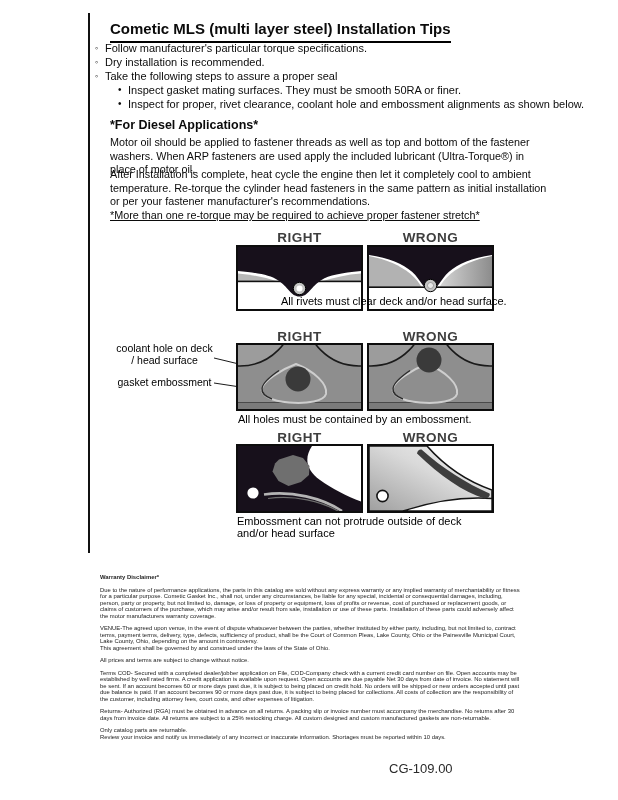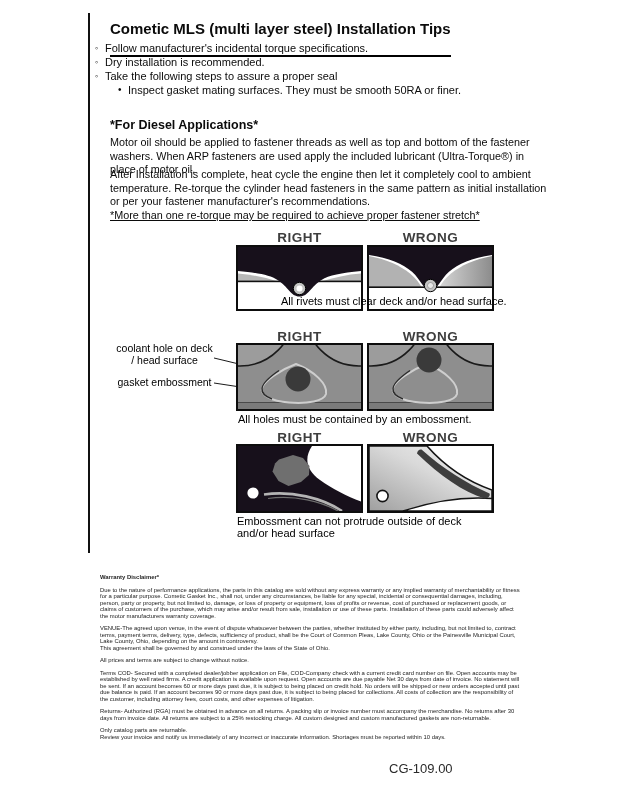--- a/index.html
+++ b/index.html
@@ -5,21 +5,21 @@
   * { margin:0; padding:0; box-sizing:border-box; }
   html,body { background:#ffffff; }
   body { font-family:"Liberation Sans","DejaVu Sans",sans-serif; color:#0b0b0b; }
   #page { position:relative; width:618px; height:800px; background:#ffffff; overflow:hidden; }
 
   .abs { position:absolute; }
 
   .left-rule { left:88px; top:13px; width:2px; height:540px; background:#111; }
 
   .title { left:110px; top:20px; font-size:15px; font-weight:bold; }
-  .title span { display:inline-block; border-bottom:2px solid #000; padding-bottom:18px; }
+  .title span { display:inline-block; border-bottom:2px solid #000; padding-bottom:4px; }
 
   .bullets { left:95px; top:41px; font-size:11px; line-height:14px; width:470px; }
   .bullet-line { white-space:nowrap; }
   .bullet-line .marker { display:inline-block; width:10px; font-size:9px; vertical-align:1px; }
   .bullet-line.sub { padding-left:23px; }
   .bullet-line.sub .marker { font-size:10px; }
 
   .diesel-heading { left:110px; top:118px; font-size:12.5px; font-weight:bold; }
   .body-para { left:110px; width:442px; font-size:10.8px; line-height:13.5px; }
   .p1 { top:136px; }
@@ -43,24 +43,25 @@
 </head>
 <body>
 
 <div id="page">
 
   <div class="abs left-rule"></div>
 
   <h1 class="abs title"><span>Cometic MLS (multi layer steel) Installation Tips</span></h1>
 
   <div class="abs bullets">
-    <div class="bullet-line"><span class="marker">◦</span><span>Follow manufacturer's incidental torque specifications.</span></div>
+    <div class="bullet-line"><span class="marker">◦</span><span>Follow manufacturer's particular torque specifications.</span></div>
     <div class="bullet-line"><span class="marker">◦</span><span>Dry installation is recommended.</span></div>
     <div class="bullet-line"><span class="marker">◦</span><span>Take the following steps to assure a proper seal</span></div>
     <div class="bullet-line sub"><span class="marker">•</span><span>Inspect gasket mating surfaces.  They must be smooth 50RA or finer.</span></div>
+    <div class="bullet-line sub"><span class="marker">•</span><span>Inspect for proper, rivet clearance, coolant hole and embossment alignments as shown below.</span></div>
   </div>
 
   <div class="abs diesel-heading">*For Diesel Applications*</div>
   <div class="abs body-para p2">After Installation is complete, heat cycle the engine then let it completely cool to ambient temperature. Re-torque the cylinder head fasteners in the same pattern as initial installation or per your fastener manufacturer's recommendations.</div>
   <div class="abs body-para p1">Motor oil should be applied to fastener threads as well as top and bottom of the fastener washers. When ARP fasteners are used apply the included lubricant (Ultra-Torque®) in place of motor oil.</div>
   <div class="abs body-para p3">*More than one re-torque may be required to achieve proper fastener stretch*</div>
 
   <div class="abs dlabel" style="left:236px; top:230px;">RIGHT</div>
   <div class="abs dlabel" style="left:367px; top:230px;">WRONG</div>
 

